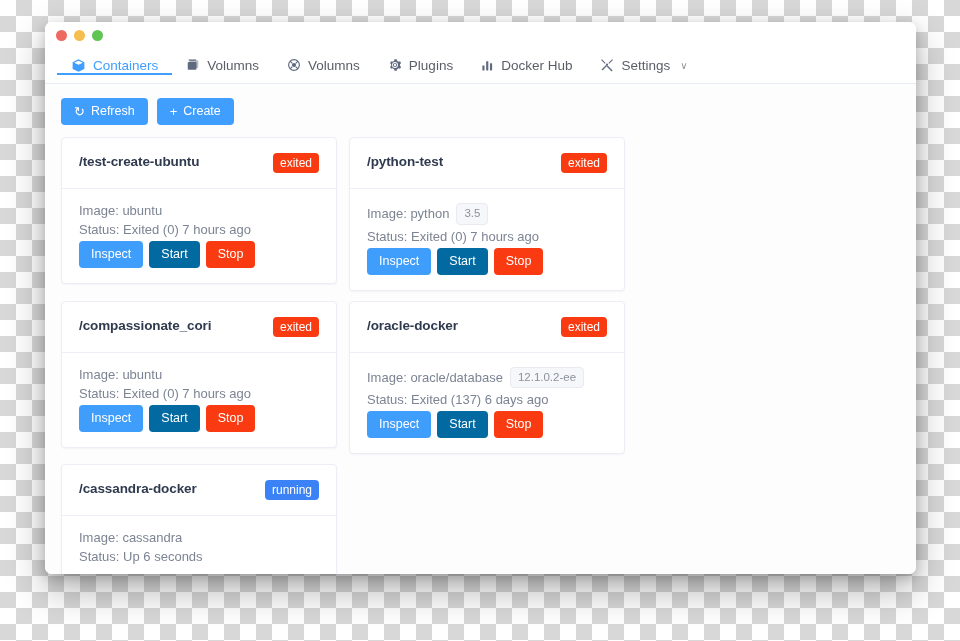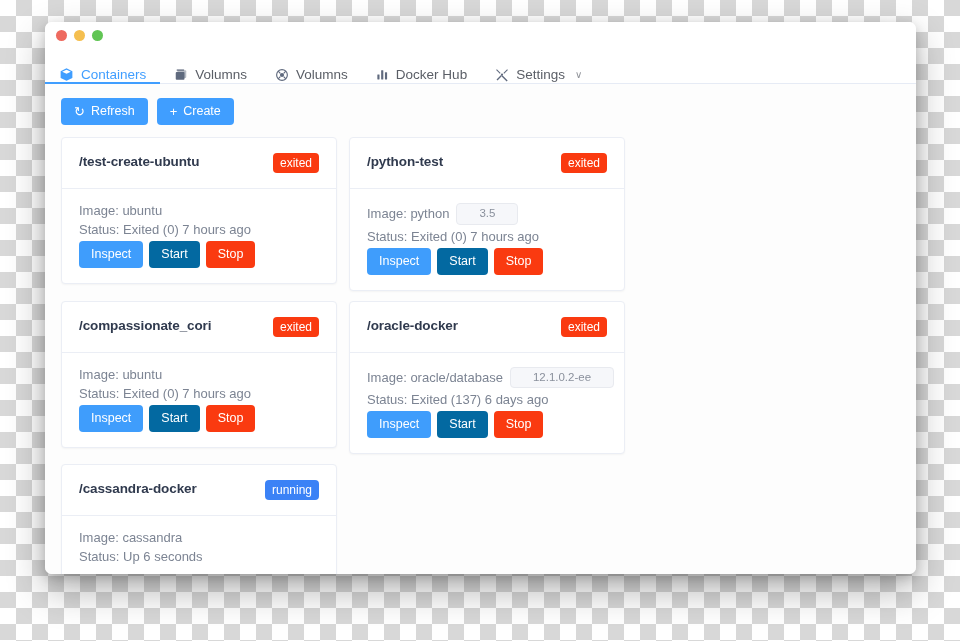--- a/index.html
+++ b/index.html
@@ -44,21 +44,22 @@
   .dot-red    { background: #ee6a5f; }
   .dot-yellow { background: #f5bf4f; }
   .dot-green  { background: #61c554; }
 
   
   .navbar {
     height: 36px;
     background: #ffffff;
     border-bottom: 1px solid #e6ebf5;
     display: flex;
-    align-items: flex-end;
+    align-items: center;
+    padding-left: 12px;
     flex: 0 0 auto;
   }
   .nav-item {
     display: flex;
     align-items: center;
     gap: 7px;
     padding: 0 14px;
     font-size: 13.5px;
     color: #5a5e66;
     border-bottom: 2px solid transparent;
@@ -154,21 +155,21 @@
     gap: 7px;
     white-space: nowrap;
   }
   .tag {
     display: inline-block;
     background: #f6f7fa;
     border: 1px solid #e8eaef;
     border-radius: 4px;
     color: #8a909c;
     font-size: 11.5px;
-    padding: 2px 22px;
+    padding: 2px 7px;
     line-height: 1.35;
   }
   .actions { display: flex; gap: 6px; }
   .act-btn {
     border: none;
     border-radius: 4px;
     color: #fff;
     font-size: 12.5px;
     font-family: inherit;
     height: 27px;
@@ -218,20 +219,29 @@
       <span class="ico">
         <svg width="14" height="14" viewBox="0 0 24 24" fill="none" stroke="#606a7e" stroke-width="2">
           <circle cx="12" cy="12" r="9.2"></circle>
           <circle cx="12" cy="12" r="3.6" fill="#606a7e" stroke="none"></circle>
           <path d="M5.5 5.5l3.6 3.6M18.5 5.5l-3.6 3.6M5.5 18.5l3.6-3.6M18.5 18.5l-3.6-3.6"></path>
         </svg>
       </span>
       <span>Volumns</span>
     </div>
 
+    <div class="nav-item">
+      <span class="ico">
+        <svg width="14" height="14" viewBox="0 0 24 24" fill="#606a7e">
+          <path d="M12 8.4a3.6 3.6 0 1 0 0 7.2 3.6 3.6 0 0 0 0-7.2zm0 5.6a2 2 0 1 1 0-4 2 2 0 0 1 0 4z"></path>
+          <path d="M20.6 13.6a8.9 8.9 0 0 0 0-3.2l2-1.5-2-3.5-2.4 1a8.8 8.8 0 0 0-2.8-1.6L15 2h-4l-.4 2.8a8.8 8.8 0 0 0-2.8 1.6l-2.4-1-2 3.5 2 1.5a8.9 8.9 0 0 0 0 3.2l-2 1.5 2 3.5 2.4-1a8.8 8.8 0 0 0 2.8 1.6L11 22h4l.4-2.8a8.8 8.8 0 0 0 2.8-1.6l2.4 1 2-3.5-2-1.5zM12 17a5 5 0 1 1 0-10 5 5 0 0 1 0 10z"></path>
+        </svg>
+      </span>
+      <span>Plugins</span>
+    </div>
 
     <div class="nav-item">
       <span class="ico">
         <svg width="13" height="13" viewBox="0 0 24 24" fill="#606a7e">
           <rect x="2.5" y="12" width="4" height="9" rx="0.6"></rect>
           <rect x="9.5" y="4" width="4" height="17" rx="0.6"></rect>
           <rect x="16.5" y="8" width="4" height="13" rx="0.6"></rect>
         </svg>
       </span>
       <span>Docker Hub</span>

